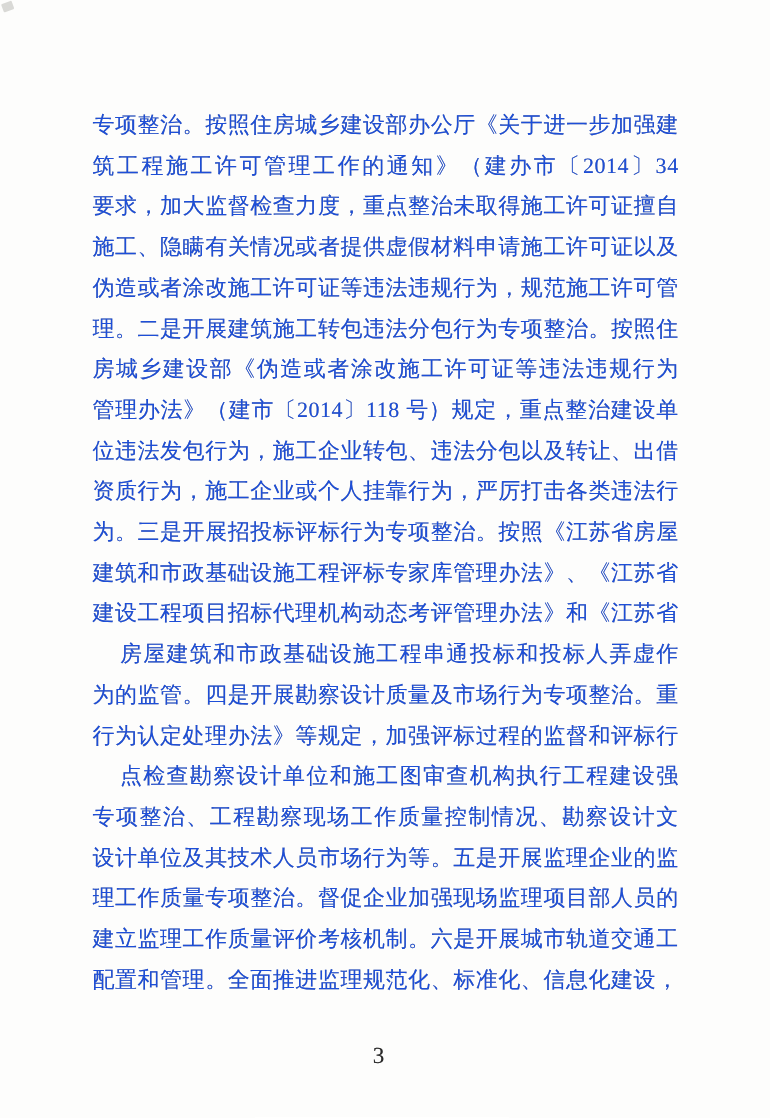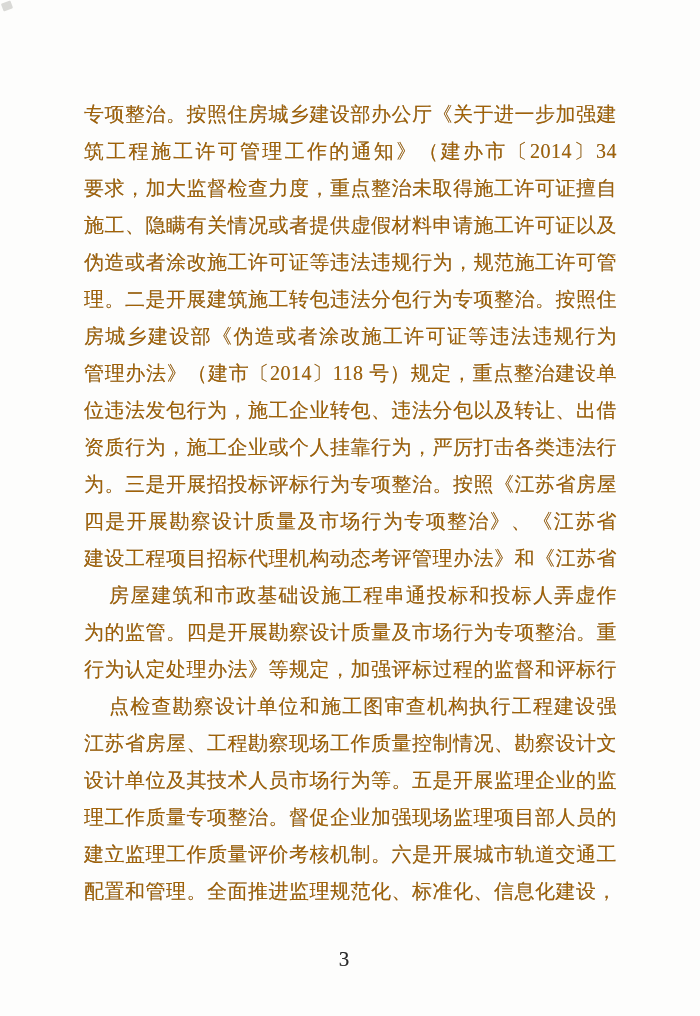--- a/index.html
+++ b/index.html
@@ -28,21 +28,21 @@
   .text-block {
     position: absolute;
     left: 84px;
     top: 96px;
     width: 533px;
   }
   .line {
     height: 37px;
     line-height: 37px;
     font-size: 20px;
-    color: #a16207;
+    color: #1d4ed8;
     letter-spacing: 0.5px;
     text-align: justify;
     text-justify: inter-character;
     overflow: hidden;
     text-shadow: 0 0 0.5px rgba(40,40,40,0.45);
   }
   .line.fill {
     text-align-last: justify;
   }
   .line.nofill {
@@ -70,26 +70,26 @@
       <div class="line fill">筑工程施工许可管理工作的通知》（建办市〔2014〕34 号）</div>
       <div class="line fill">要求，加大监督检查力度，重点整治未取得施工许可证擅自</div>
       <div class="line fill">施工、隐瞒有关情况或者提供虚假材料申请施工许可证以及</div>
       <div class="line fill">伪造或者涂改施工许可证等违法违规行为，规范施工许可管</div>
       <div class="line fill">理。二是开展建筑施工转包违法分包行为专项整治。按照住</div>
       <div class="line fill">房城乡建设部《伪造或者涂改施工许可证等违法违规行为</div>
       <div class="line fill">管理办法》（建市〔2014〕118 号）规定，重点整治建设单</div>
       <div class="line fill">位违法发包行为，施工企业转包、违法分包以及转让、出借</div>
       <div class="line fill">资质行为，施工企业或个人挂靠行为，严厉打击各类违法行</div>
       <div class="line fill">为。三是开展招投标评标行为专项整治。按照《江苏省房屋</div>
-      <div class="line fill">四是开展勘察设计质量及市场行为专项整治》、《江苏省</div>
+      <div class="line fill">建筑和市政基础设施工程评标专家库管理办法》、《江苏省</div>
       <div class="line fill">建设工程项目招标代理机构动态考评管理办法》和《江苏省</div>
       <div class="line nofill">房屋建筑和市政基础设施工程串通投标和投标人弄虚作假</div>
       <div class="line fill">为的监管。四是开展勘察设计质量及市场行为专项整治。重</div>
       <div class="line fill">行为认定处理办法》等规定，加强评标过程的监督和评标行</div>
       <div class="line nofill">点检查勘察设计单位和施工图审查机构执行工程建设强制</div>
-      <div class="line fill">江苏省房屋、工程勘察现场工作质量控制情况、勘察设计文</div>
+      <div class="line fill">专项整治、工程勘察现场工作质量控制情况、勘察设计文</div>
       <div class="line fill">设计单位及其技术人员市场行为等。五是开展监理企业的监</div>
       <div class="line fill">理工作质量专项整治。督促企业加强现场监理项目部人员的</div>
       <div class="line fill">建立监理工作质量评价考核机制。六是开展城市轨道交通工</div>
       <div class="line fill">配置和管理。全面推进监理规范化、标准化、信息化建设，</div>
     </div>
   <div class="page-number">3</div>
 </div>
 
 </body></html>

